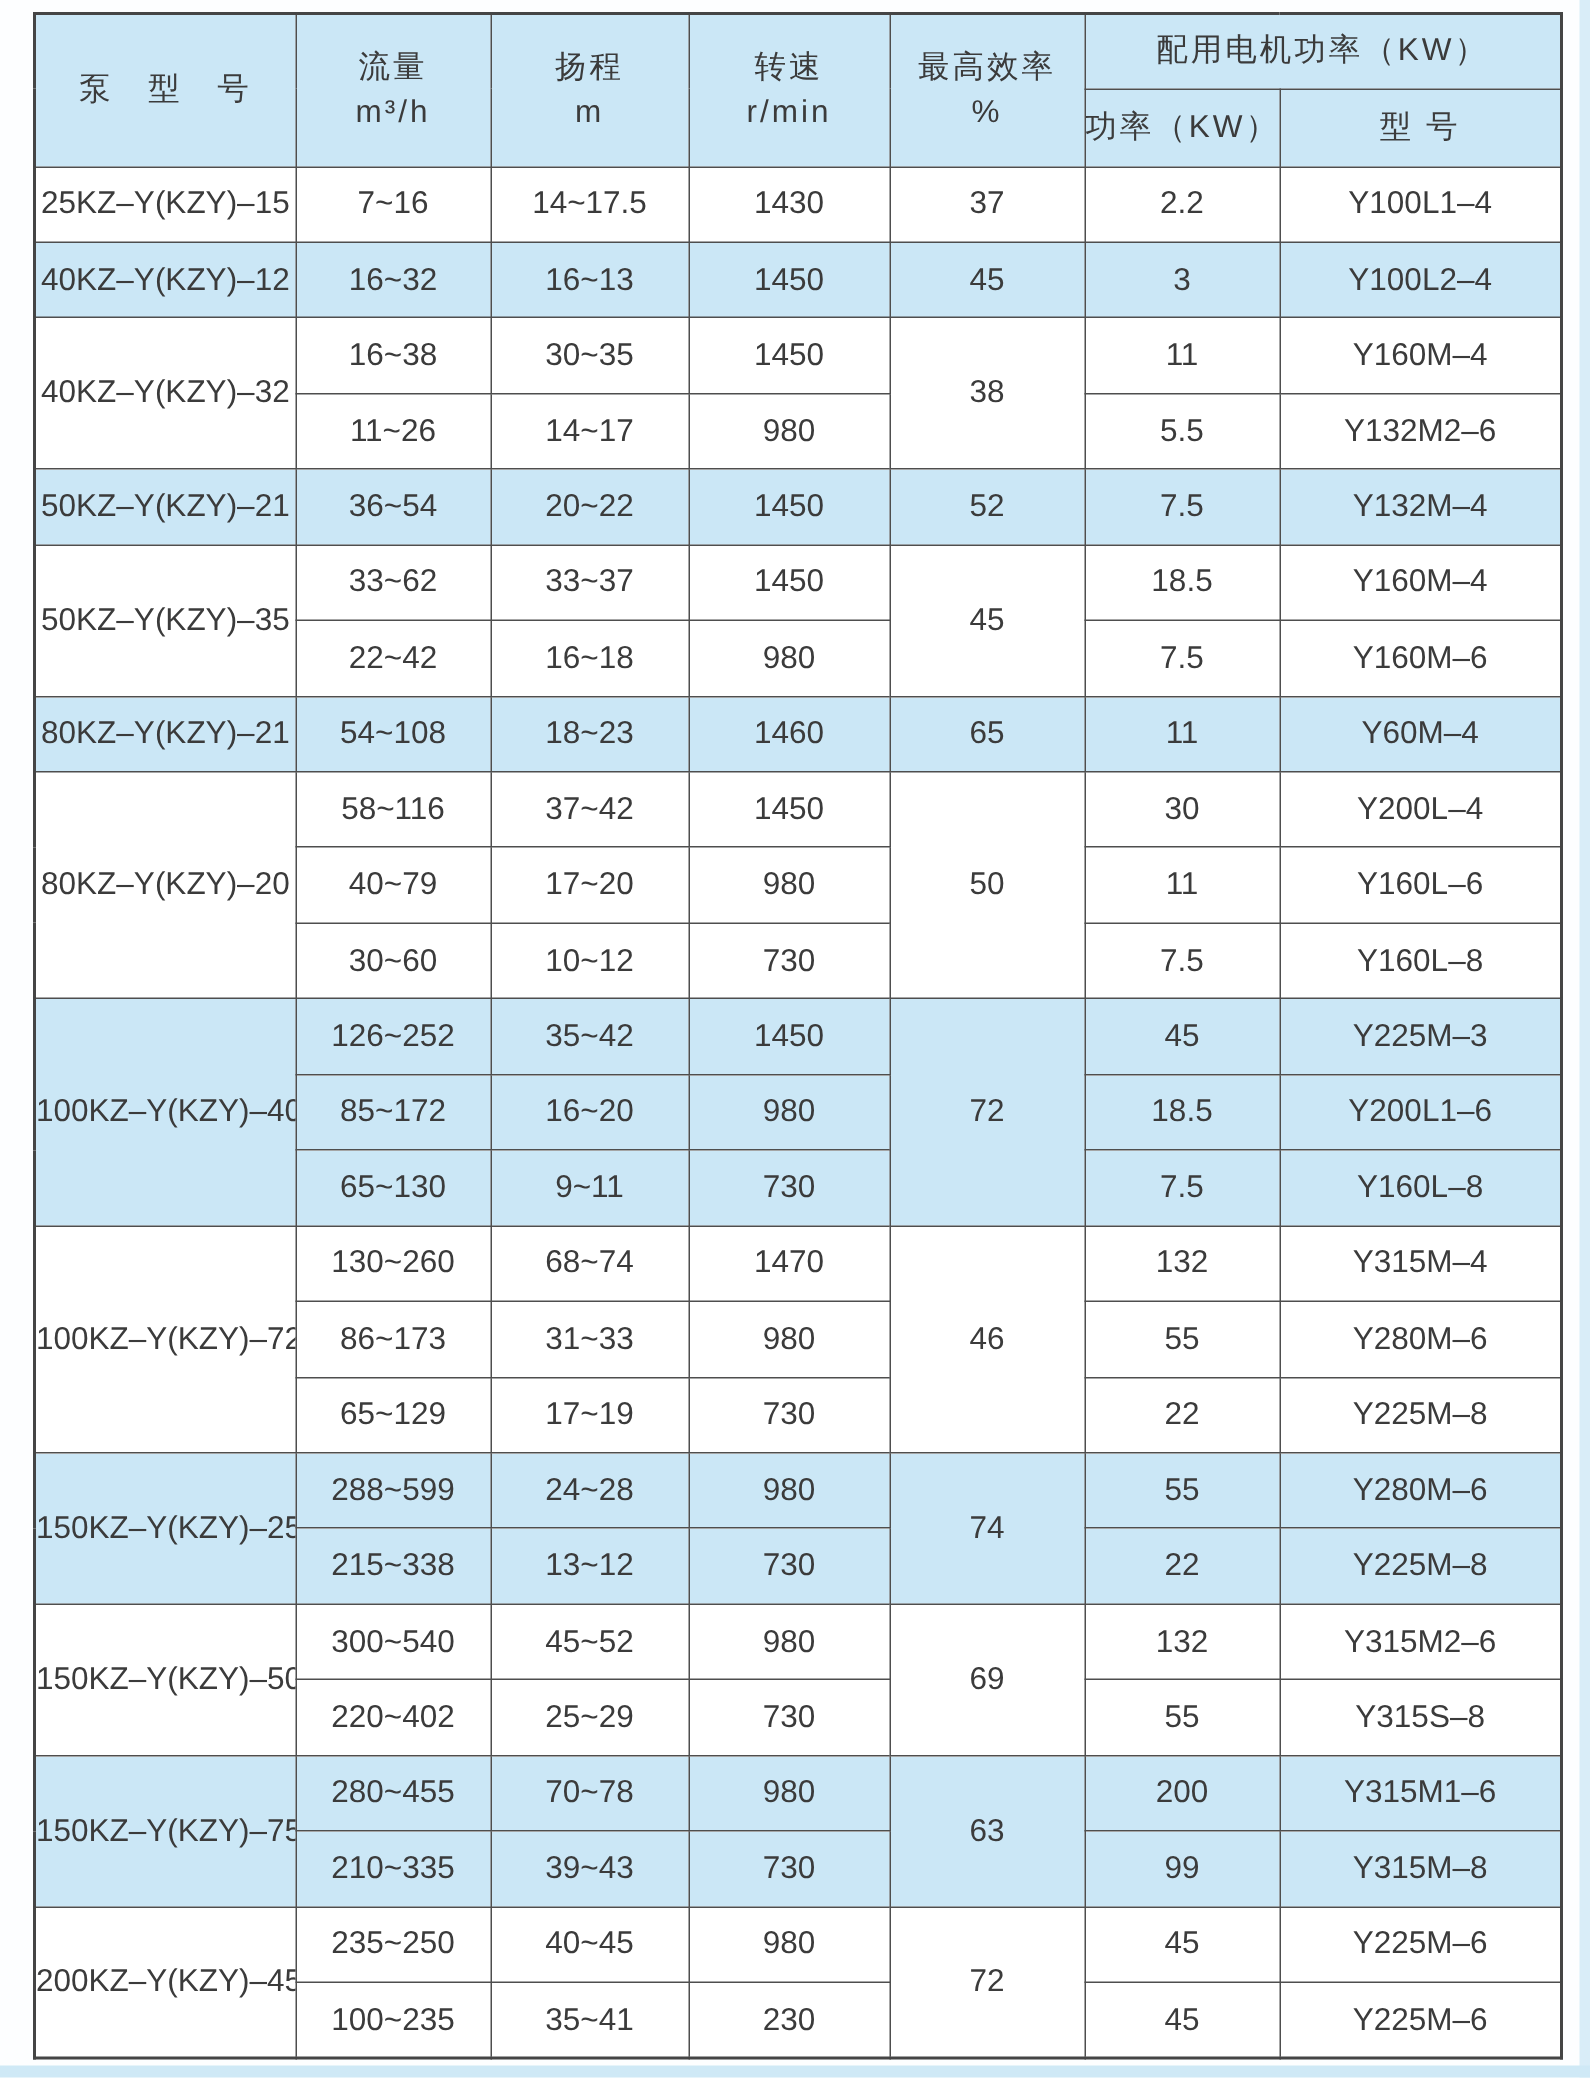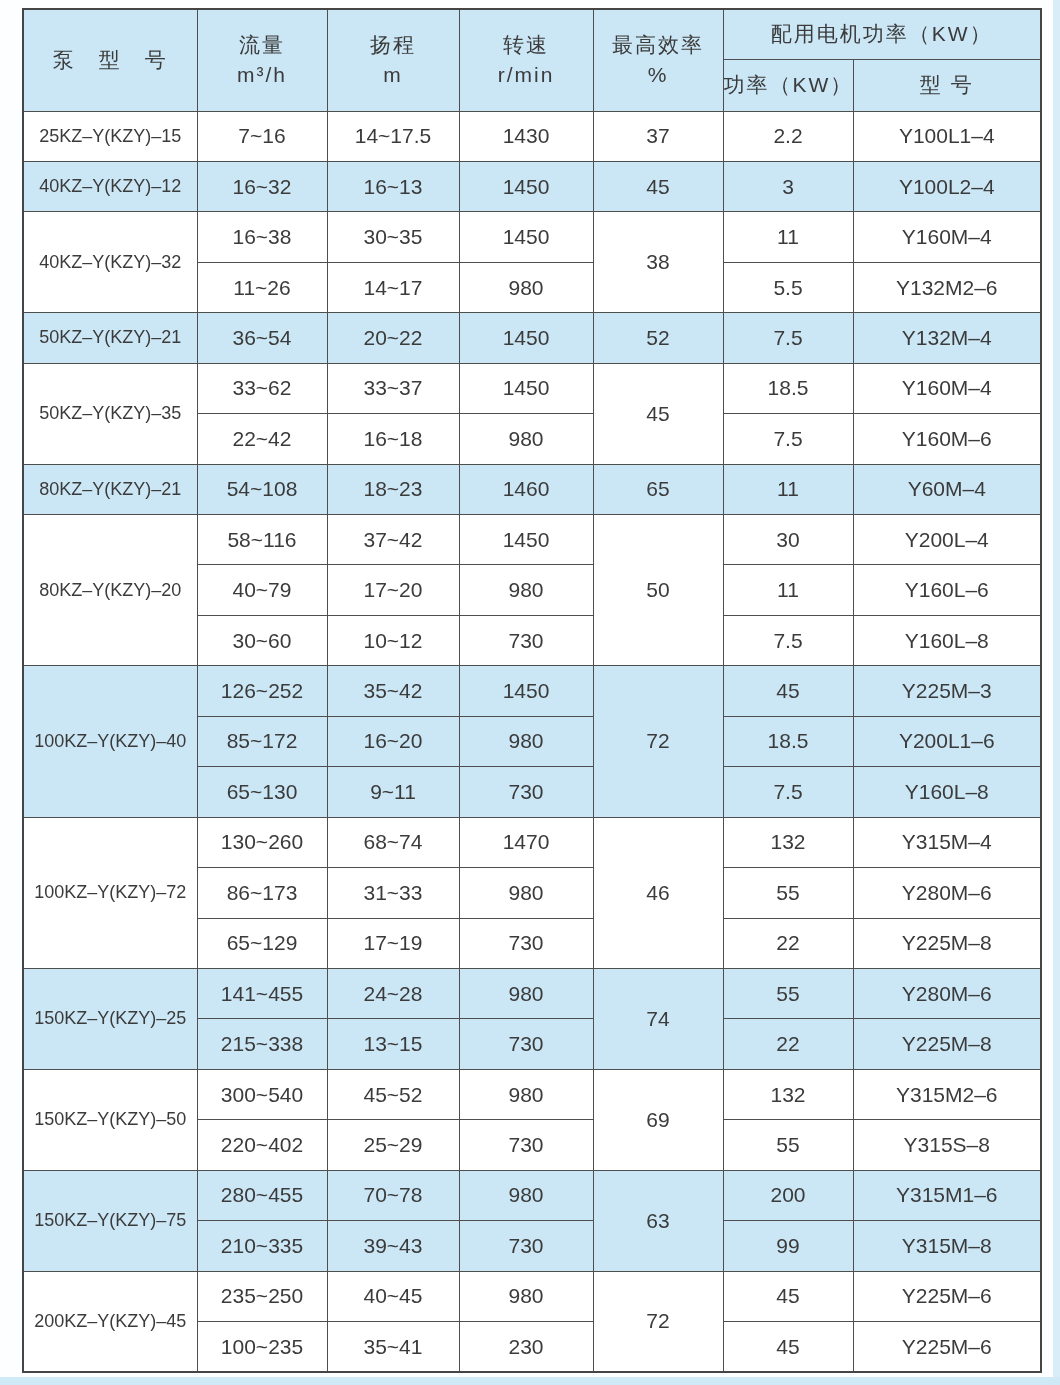--- a/index.html
+++ b/index.html
@@ -40,21 +40,21 @@
     background: #cbe7f6;
     font-size: 21px;
     font-weight: 500;
     letter-spacing: 2px;
     line-height: 1.45;
   }
   tr.h1 { height: 50px; }
   tr.h2 { height: 52px; }
   tbody tr { height: 50px; }
   tbody td { font-size: 21px; background: #ffffff; }
-  tbody td.model { font-size: 18px; }
+  tbody td.model { font-size: 21px; }
   tbody tr.blue td { background: #cbe7f6; }
   tbody tr.white td { background: #ffffff; }
 </style>
 </head>
 <body>
 
 <div class="right-strip"></div>
 <div class="bottom-strip"></div>
 
 <table class="spec">
@@ -226,30 +226,30 @@
       </tr>
       <tr class="white">
         <td>65~129</td>
         <td>17~19</td>
         <td>730</td>
         <td>22</td>
         <td>Y225M–8</td>
       </tr>
       <tr class="blue">
         <td rowspan="2" class="model">150KZ–Y(KZY)–25</td>
-        <td>141~455</td>
+        <td>288~599</td>
         <td>24~28</td>
         <td>980</td>
         <td rowspan="2">74</td>
         <td>55</td>
         <td>Y280M–6</td>
       </tr>
       <tr class="blue">
         <td>215~338</td>
-        <td>13~15</td>
+        <td>13~12</td>
         <td>730</td>
         <td>22</td>
         <td>Y225M–8</td>
       </tr>
       <tr class="white">
         <td rowspan="2" class="model">150KZ–Y(KZY)–50</td>
         <td>300~540</td>
         <td>45~52</td>
         <td>980</td>
         <td rowspan="2">69</td>

